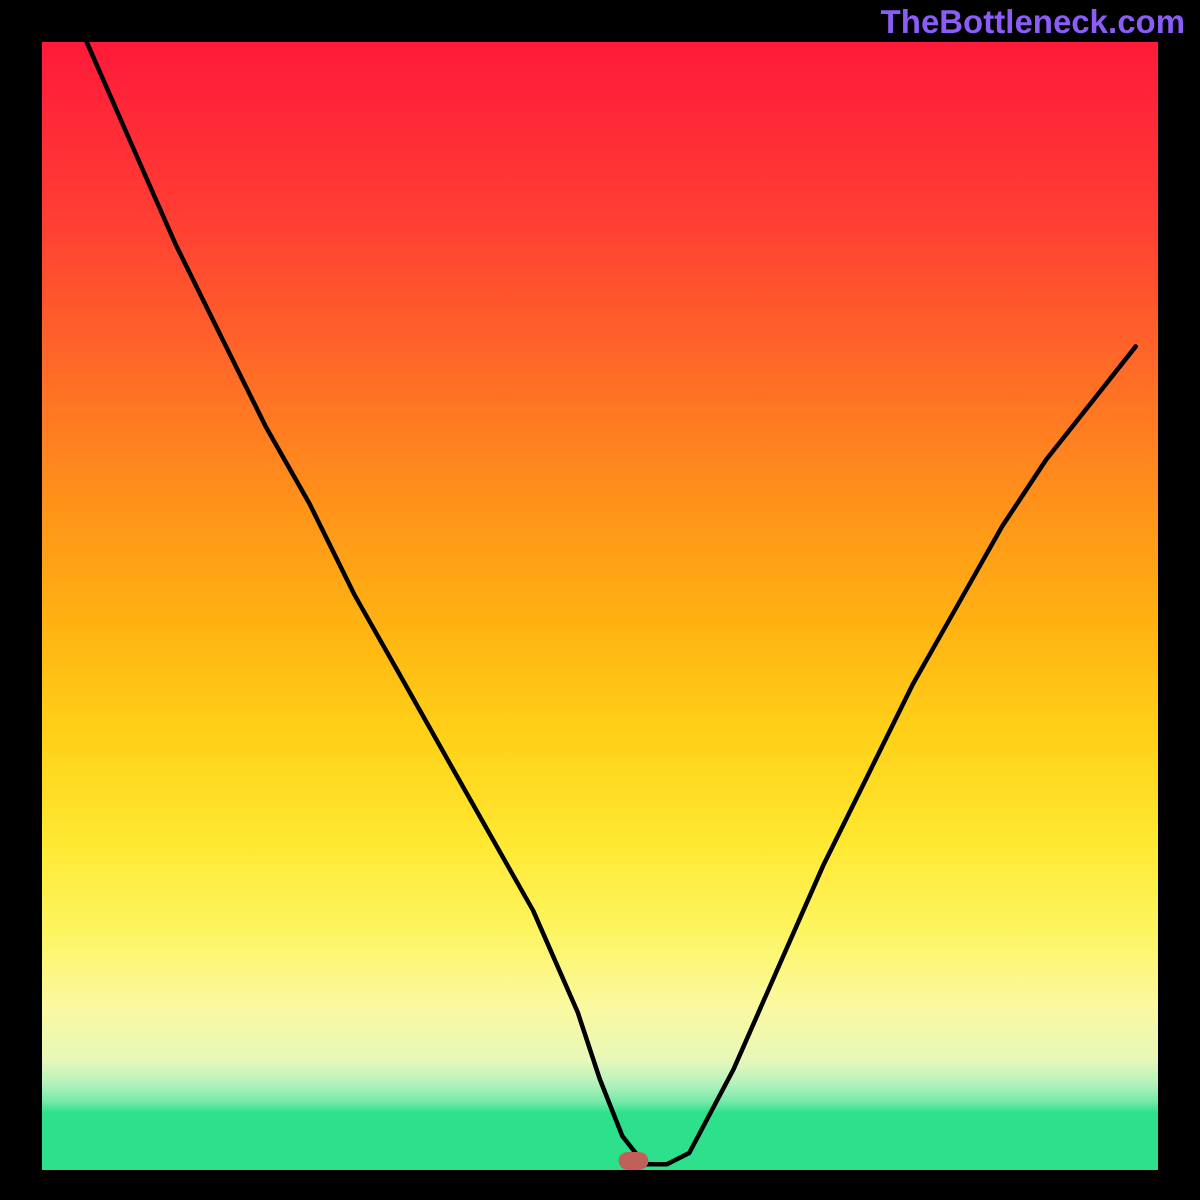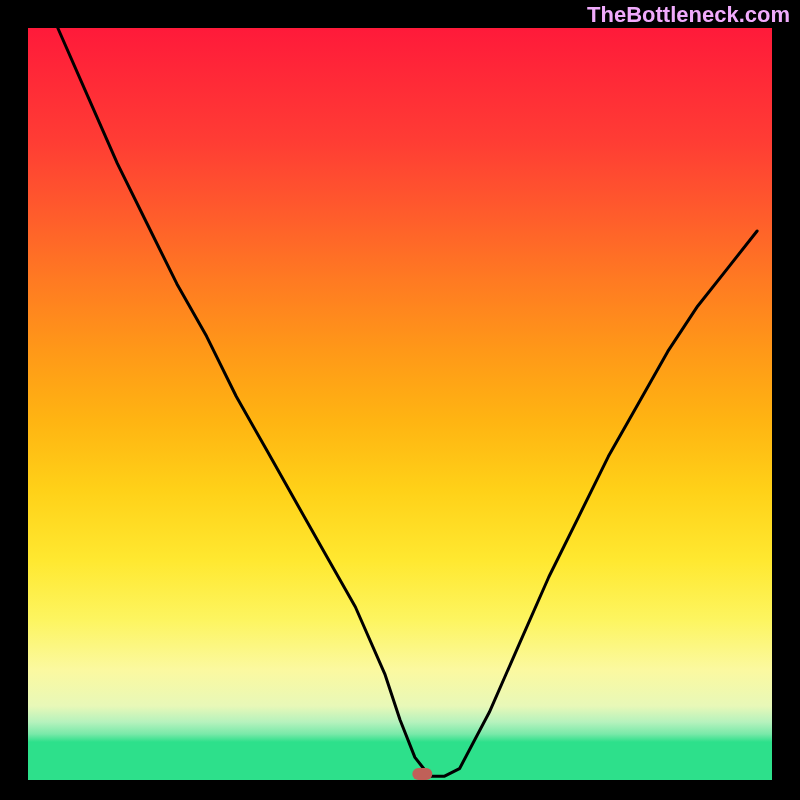--- a/index.html
+++ b/index.html
@@ -18,21 +18,21 @@
   svg {
     display: block;
   }
   .watermark {
     position: absolute;
     top: 2px;
     right: 10px;
     font-family: Arial, Helvetica, sans-serif;
     font-size: 22px;
     font-weight: bold;
-    color: #f0abfc;
+    color: #8b5cf6;
   }
 </style>
 </head>
 <body>
 
 <div class="container">
   <svg id="chart-svg" width="800" height="800" viewBox="0 0 800 800">
       <rect x="0" y="0" width="800" height="800" fill="#000000"></rect>
       <defs>
         <linearGradient id="bg-grad" x1="0" y1="0" x2="0" y2="1">

